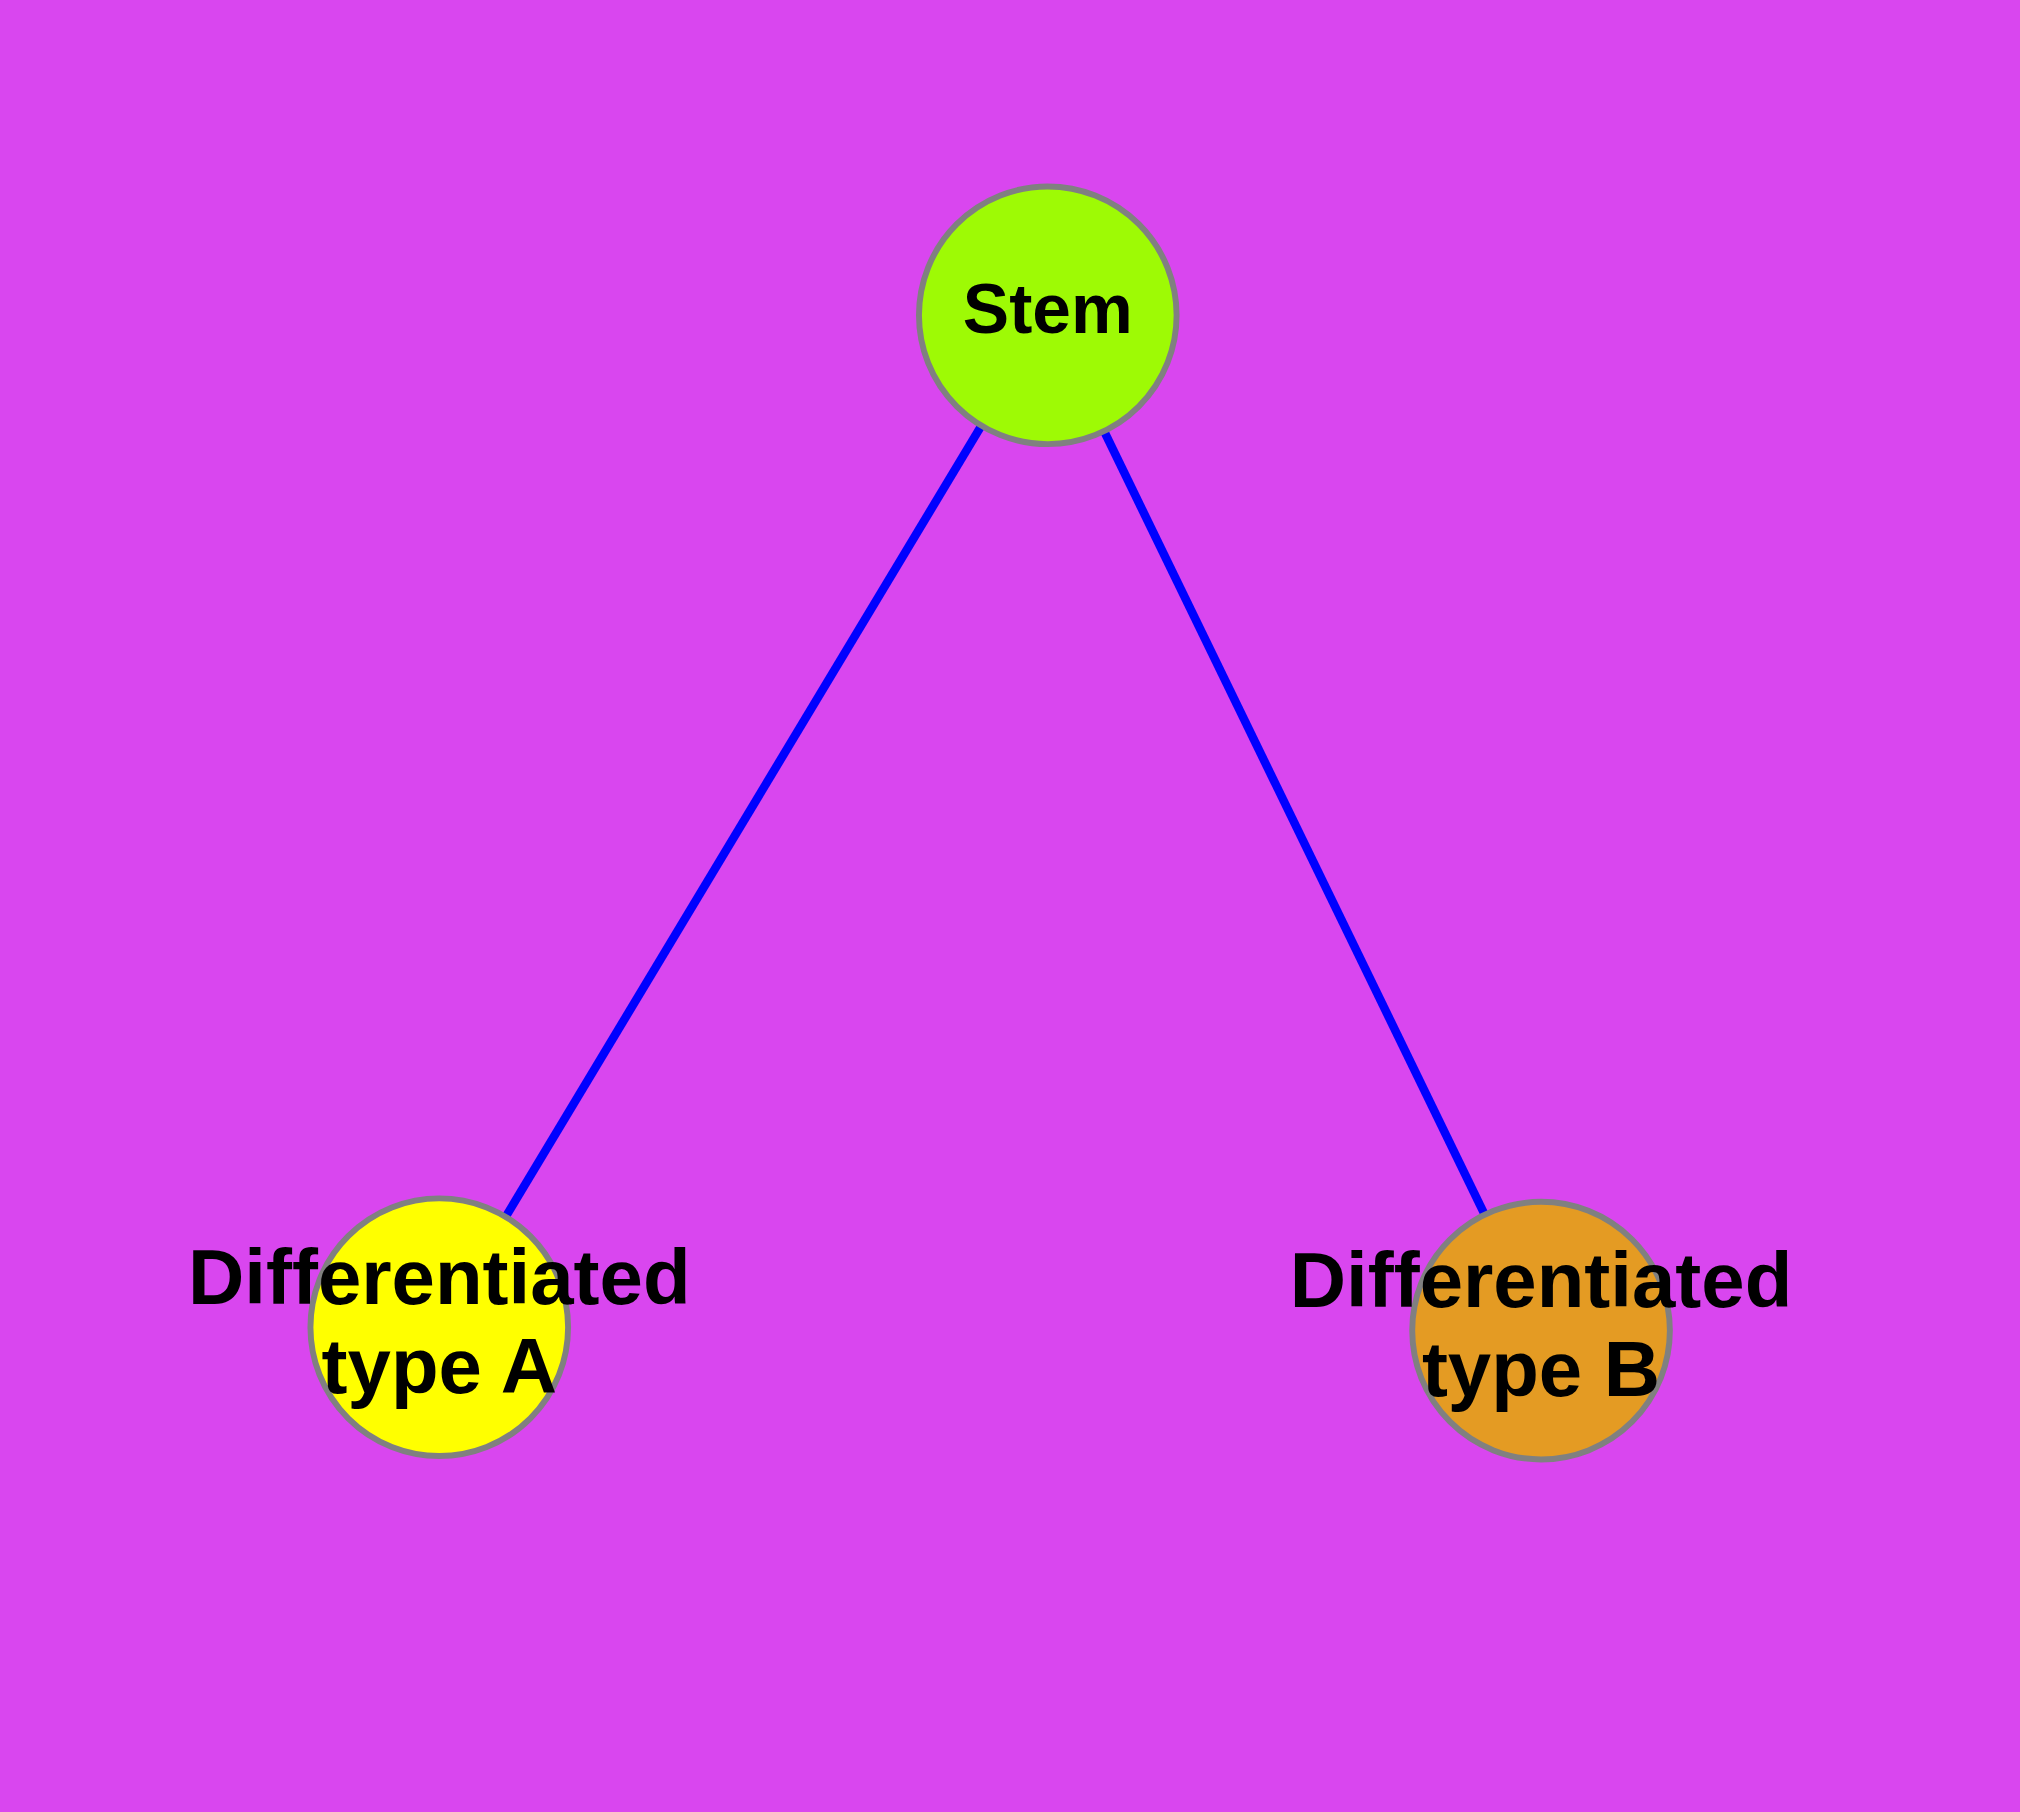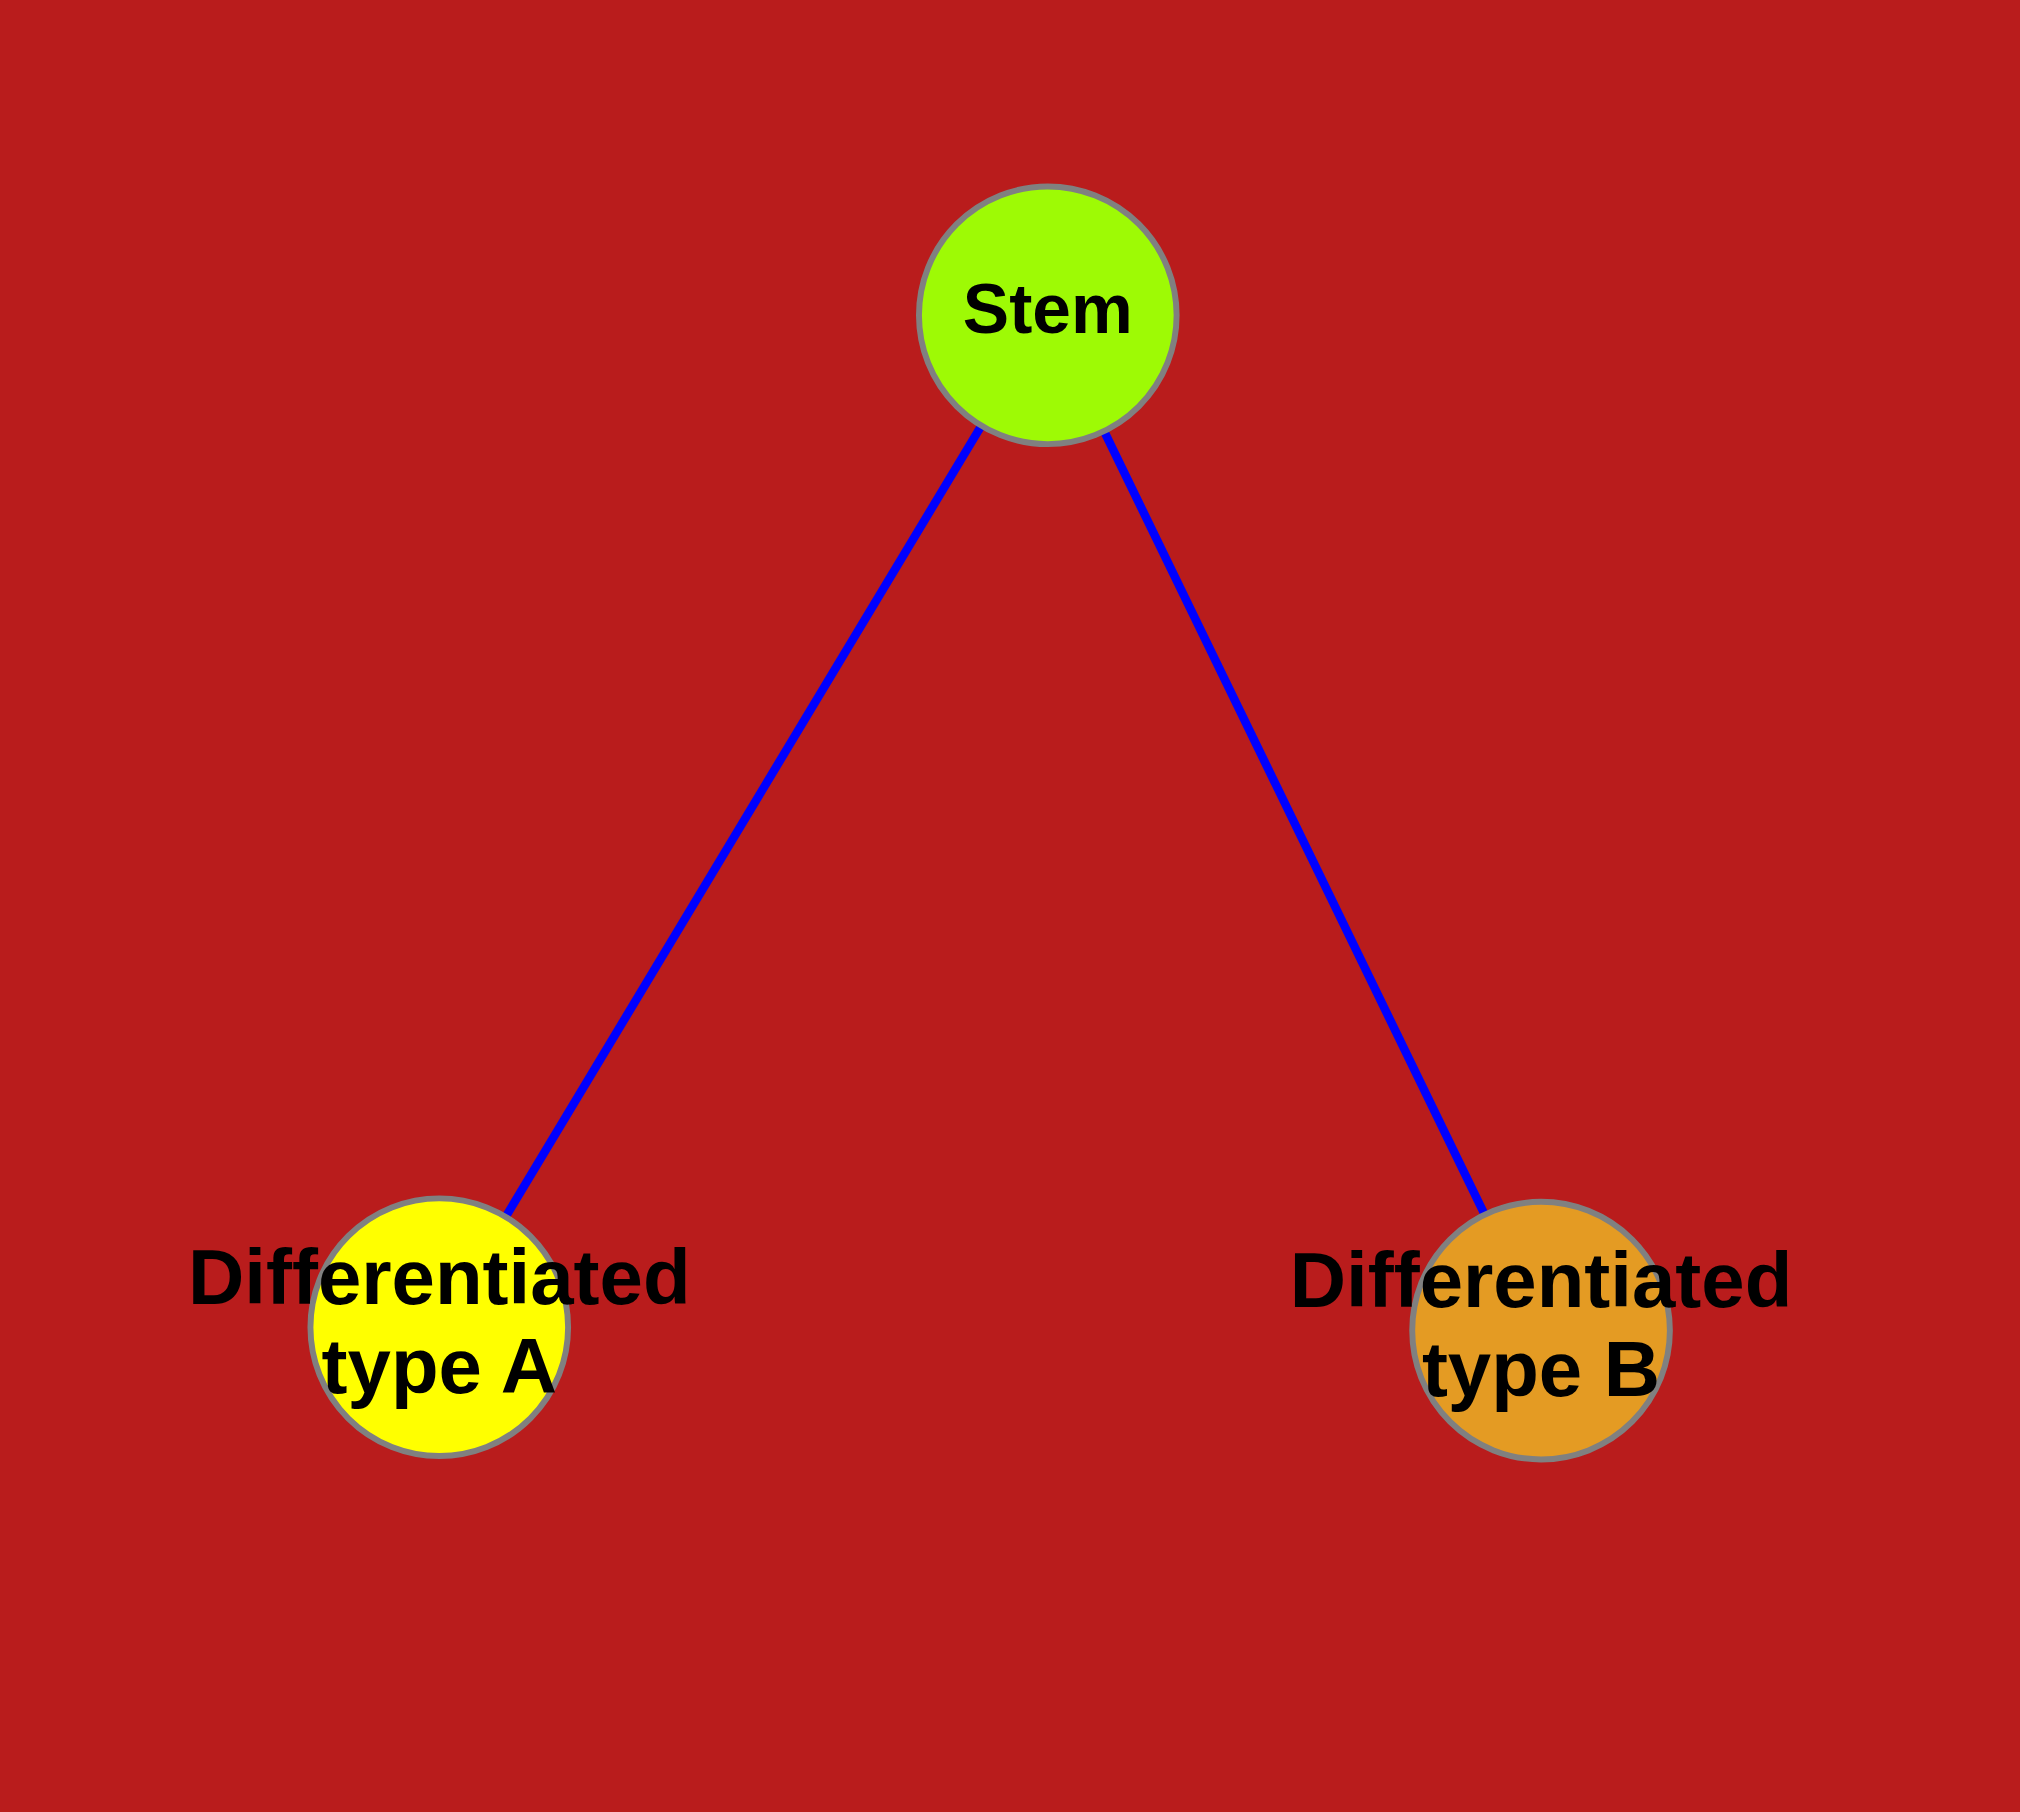--- a/index.html
+++ b/index.html
@@ -43,21 +43,21 @@
   .label-stem {
     font-size: 82px;
   }
   .label-leaf {
     font-size: 92px;
   }
 </style>
 </head>
 <body>
 
-<div id="canvas-root" style="width: 2021px; height: 1812px; background: #b91c1c;">
+<div id="canvas-root" style="width: 2021px; height: 1812px; background: #d946ef;">
   <svg id="graph-svg" viewBox="0 0 2384 2138" style="width: 2021px; height: 1812px;">
 
     <g>
       <line class="edge-line" x1="1157.6683336470112" y1="502.26185184605674" x2="596.3316663529889" y2="1435.7381481539433" stroke="#0000ff" stroke-width="10"></line>
       <line class="edge-line" x1="1302.4199551823224" y1="508.72011393199716" x2="1751.5800448176776" y2="1433.279886068003" stroke="#0000ff" stroke-width="10"></line>
     </g>
 
     <g>
 
       <g>

